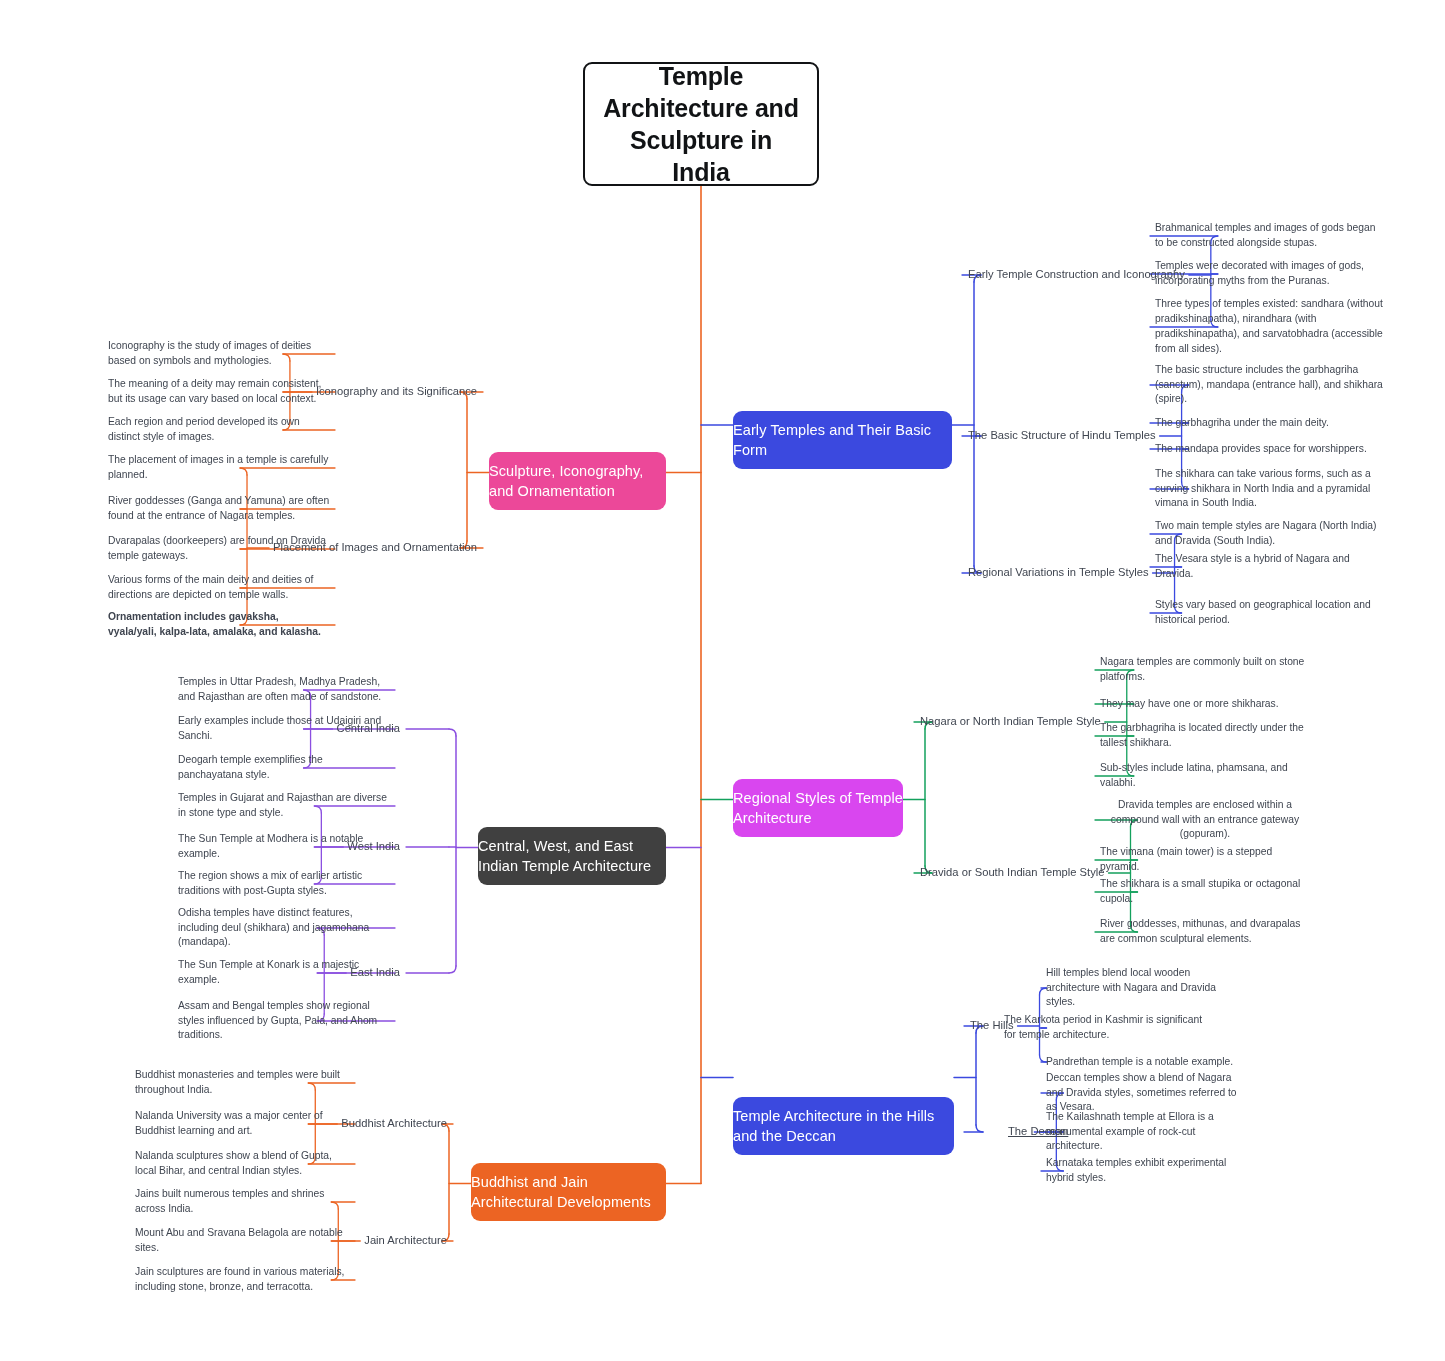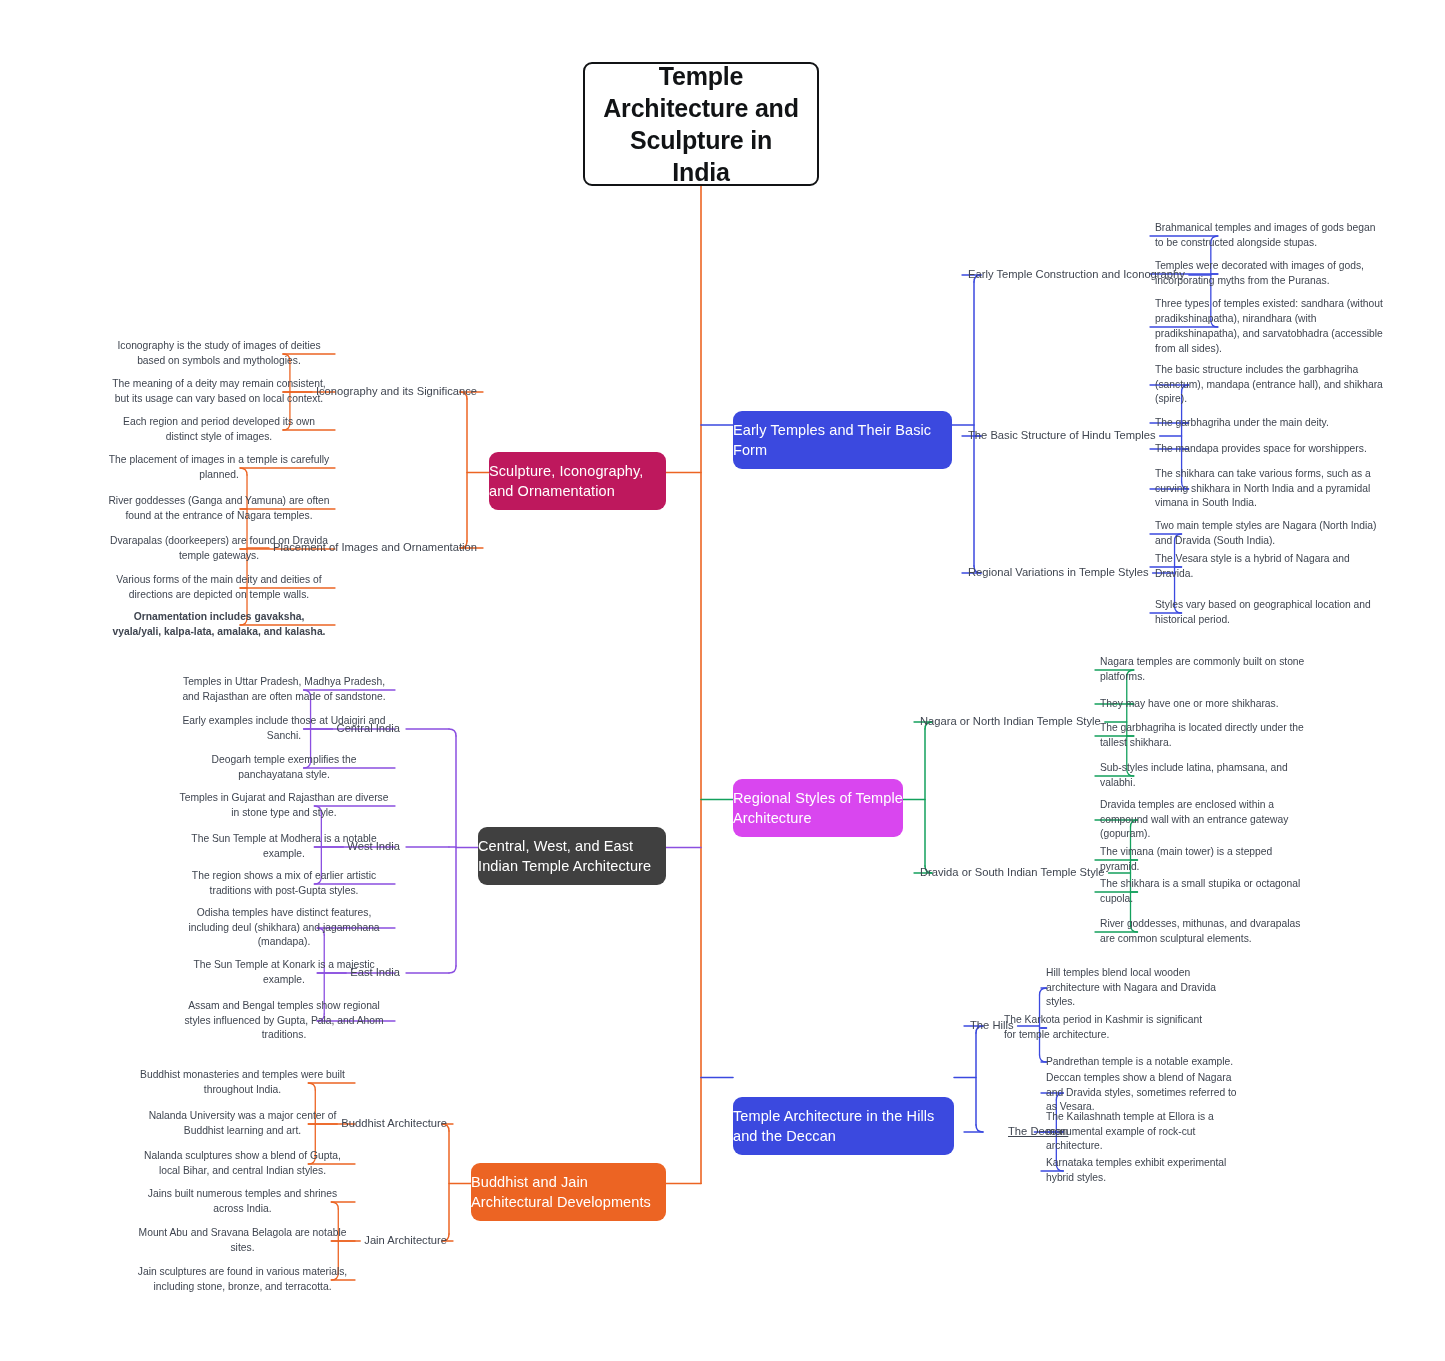--- a/index.html
+++ b/index.html
@@ -70,21 +70,21 @@
 
   
   .leaf-node{
     position:absolute;
     box-sizing:border-box;
     font-size:10.3px;
     line-height:1.44;
     color:#3f4550;
   }
   .leaf-node.right{text-align:left;}
-  .leaf-node.left{text-align:center;}
+  .leaf-node.left{text-align:left;}
 </style>
 </head>
 <body>
 
 <div id="canvas">
   <svg id="links" width="1445" height="1361" viewBox="0 0 1445 1361">
       <path d="M 701 186 L 701 1183.5" fill="none" stroke="#EC6423" stroke-width="1.6" stroke-linecap="round" stroke-linejoin="round"></path>
       <path d="M 701 425 L 733 425" fill="none" stroke="#3B49DF" stroke-width="1.6" stroke-linecap="round" stroke-linejoin="round"></path>
       <path d="M 952 425 L 974 425" fill="none" stroke="#3B49DF" stroke-width="1.5" stroke-linecap="round" stroke-linejoin="round"></path>
       <path d="M 974 282 Q 974 275 981 275" fill="none" stroke="#3B49DF" stroke-width="1.5" stroke-linecap="round" stroke-linejoin="round"></path>
@@ -267,21 +267,21 @@
       <div class="leaf-node c-blue right" style="width: 228px; left: 1155px; top: 297.375px;">Three types of temples existed: sandhara (without pradikshinapatha), nirandhara (with pradikshinapatha), and sarvatobhadra (accessible from all sides).</div>
       <div class="sub-node c-blue right" style="left: 968px; top: 428px;">The Basic Structure of Hindu Temples</div>
       <div class="leaf-node c-blue right" style="width: 228px; left: 1155px; top: 362.781px;">The basic structure includes the garbhagriha (sanctum), mandapa (entrance hall), and shikhara (spire).</div>
       <div class="leaf-node c-blue right" style="width: 228px; left: 1155px; top: 415.594px;">The garbhagriha under the main deity.</div>
       <div class="leaf-node c-blue right" style="width: 228px; left: 1155px; top: 441.594px;">The mandapa provides space for worshippers.</div>
       <div class="leaf-node c-blue right" style="width: 228px; left: 1155px; top: 466.781px;">The shikhara can take various forms, such as a curving shikhara in North India and a pyramidal vimana in South India.</div>
       <div class="sub-node c-blue right" style="left: 968px; top: 565px;">Regional Variations in Temple Styles</div>
       <div class="leaf-node c-blue right" style="width: 228px; left: 1155px; top: 519.188px;">Two main temple styles are Nagara (North India) and Dravida (South India).</div>
       <div class="leaf-node c-blue right" style="width: 228px; left: 1155px; top: 552.188px;">The Vesara style is a hybrid of Nagara and Dravida.</div>
       <div class="leaf-node c-blue right" style="width: 228px; left: 1155px; top: 598.188px;">Styles vary based on geographical location and historical period.</div>
-      <div class="branch-node c-orange" style="left: 489px; top: 452px; width: 177px; min-height: 41px; background: #be185d;">
+      <div class="branch-node c-orange" style="left: 489px; top: 452px; width: 177px; min-height: 41px; background: #ec4899;">
         <span>Sculpture, Iconography, and Ornamentation</span>
       </div>
       <div class="sub-node c-orange left" style="right: 968px; top: 384px;">Iconography and its Significance</div>
       <div class="leaf-node c-orange left" style="width: 222px; left: 108px; top: 339.188px;">Iconography is the study of images of deities based on symbols and mythologies.</div>
       <div class="leaf-node c-orange left" style="width: 222px; left: 108px; top: 377.188px;">The meaning of a deity may remain consistent, but its usage can vary based on local context.</div>
       <div class="leaf-node c-orange left" style="width: 222px; left: 108px; top: 415.188px;">Each region and period developed its own distinct style of images.</div>
       <div class="sub-node c-orange left" style="right: 968px; top: 540px;">Placement of Images and Ornamentation</div>
       <div class="leaf-node c-orange left" style="width: 222px; left: 108px; top: 453.188px;">The placement of images in a temple is carefully planned.</div>
       <div class="leaf-node c-orange left" style="width: 222px; left: 108px; top: 494.188px;">River goddesses (Ganga and Yamuna) are often found at the entrance of Nagara temples.</div>
       <div class="leaf-node c-orange left" style="width: 222px; left: 108px; top: 534.188px;">Dvarapalas (doorkeepers) are found on Dravida temple gateways.</div>
@@ -289,21 +289,21 @@
       <div class="leaf-node c-orange left" style="width: 222px; left: 108px; top: 610.188px; font-weight: bold;">Ornamentation includes gavaksha, vyala/yali, kalpa-lata, amalaka, and kalasha.</div>
       <div class="branch-node c-green" style="left: 733px; top: 779px; width: 170px; min-height: 41px; background: #d946ef;">
         <span>Regional Styles of Temple Architecture</span>
       </div>
       <div class="sub-node c-green right" style="left: 920px; top: 714px;">Nagara or North Indian Temple Style</div>
       <div class="leaf-node c-green right" style="width: 210px; left: 1100px; top: 655.188px;">Nagara temples are commonly built on stone platforms.</div>
       <div class="leaf-node c-green right" style="width: 210px; left: 1100px; top: 696.594px;">They may have one or more shikharas.</div>
       <div class="leaf-node c-green right" style="width: 210px; left: 1100px; top: 721.188px;">The garbhagriha is located directly under the tallest shikhara.</div>
       <div class="leaf-node c-green right" style="width: 210px; left: 1100px; top: 761.188px;">Sub-styles include latina, phamsana, and valabhi.</div>
       <div class="sub-node c-green right" style="left: 920px; top: 865px;">Dravida or South Indian Temple Style</div>
-      <div class="leaf-node c-green right" style="width: 210px; left: 1100px; top: 797.781px;">Dravida temples are enclosed within a compound wall with an entrance gateway (gopuram).</div>
+      <div class="leaf-node c-green right" style="width: 210px; left: 1100px; top: 797.781px; text-align: center;">Dravida temples are enclosed within a compound wall with an entrance gateway (gopuram).</div>
       <div class="leaf-node c-green right" style="width: 210px; left: 1100px; top: 845.188px;">The vimana (main tower) is a stepped pyramid.</div>
       <div class="leaf-node c-green right" style="width: 210px; left: 1100px; top: 877.188px;">The shikhara is a small stupika or octagonal cupola.</div>
       <div class="leaf-node c-green right" style="width: 210px; left: 1100px; top: 917.188px;">River goddesses, mithunas, and dvarapalas are common sculptural elements.</div>
       <div class="branch-node c-purple" style="left: 478px; top: 827px; width: 188px; min-height: 41px; background: #404040;">
         <span>Central, West, and East Indian Temple Architecture</span>
       </div>
       <div class="sub-node c-purple left" style="right: 1045px; top: 721px;">Central India</div>
       <div class="leaf-node c-purple left" style="width: 212px; left: 178px; top: 675.188px;">Temples in Uttar Pradesh, Madhya Pradesh, and Rajasthan are often made of sandstone.</div>
       <div class="leaf-node c-purple left" style="width: 212px; left: 178px; top: 714.188px;">Early examples include those at Udaigiri and Sanchi.</div>
       <div class="leaf-node c-purple left" style="width: 212px; left: 178px; top: 753.188px;">Deogarh temple exemplifies the panchayatana style.</div>

